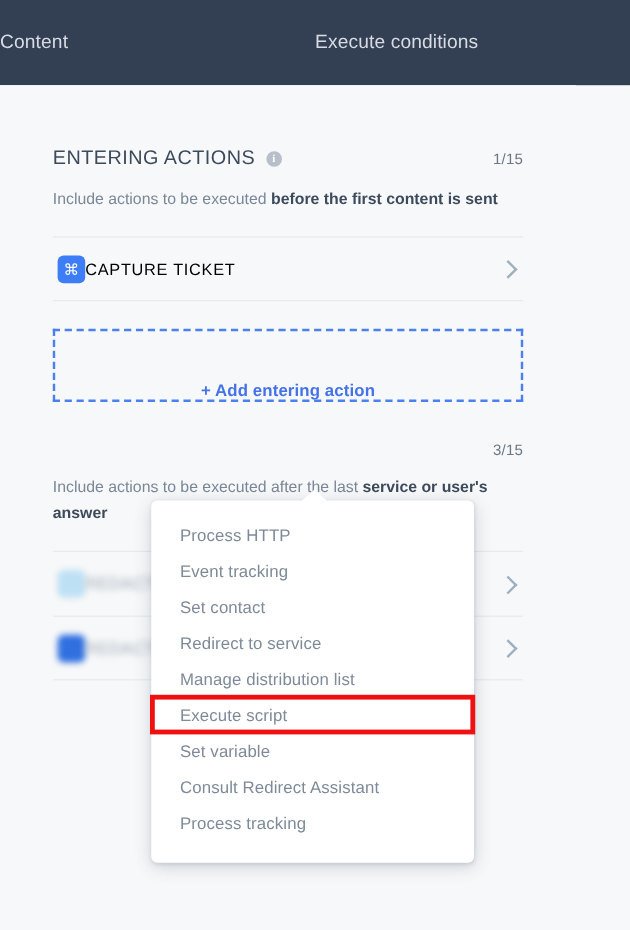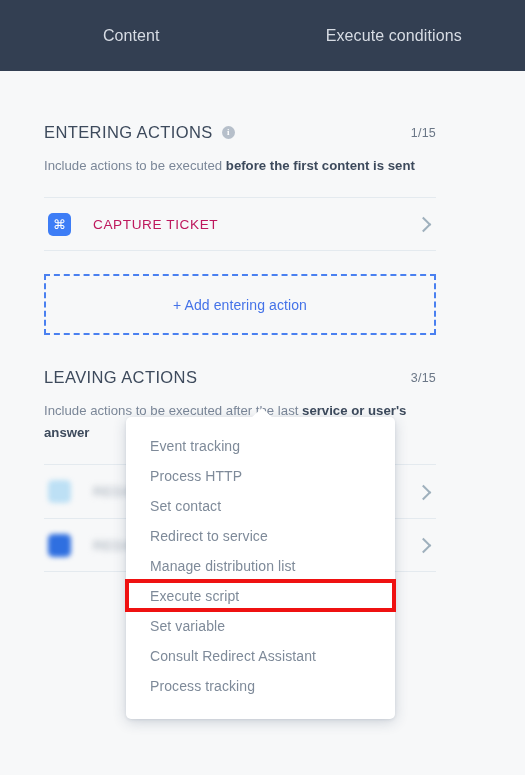--- a/index.html
+++ b/index.html
@@ -21,21 +21,20 @@
     position: absolute;
     top: 0; left: 0;
     width: 525px;
     height: 71px;
     background: #333f52;
     display: flex;
     align-items: center;
   }
   .tab {
     flex: 1 1 0;
-    text-align: center;
     font-size: 16px;
     color: #d7dce4;
     letter-spacing: .1px;
     line-height: 71px;
     height: 71px;
     position: relative;
     cursor: pointer;
     white-space: nowrap;
   }
   .tab.active { color: #4285f4; font-weight: normal; }
@@ -122,23 +121,22 @@
     color: #fff;
     font-size: 13px;
     line-height: 23px;
     text-align: center;
     flex: 0 0 auto;
     margin-left: 4px;
   }
   .act-icon.light { background: #bde0f5; }
   .act-icon.mid   { background: #2f6fe0; }
   .act-label {
-    margin-left: 22px;
     font-size: 13.6px;
-    color: #be185d;
+    color: #000000;
     letter-spacing: .6px;
   }
   .act-label.blur {
     filter: blur(3.2px);
     color: #9aa5b2;
     letter-spacing: .4px;
   }
   .act-icon.blurred { filter: blur(2.6px); }
   .chev {
     margin-left: auto;
@@ -155,25 +153,25 @@
     border-top: 2px solid #9fb0bd;
     transform: rotate(45deg);
   }
 
   
   .add-btn {
     margin-top: 23px;
     height: 61px;
     border: 2px dashed #4a80f0;
     display: flex;
-    align-items: center;
+    align-items: flex-end;
     justify-content: center;
     color: #4472e8;
     font-size: 14px;
-    font-weight: normal;
+    font-weight: bold;
     letter-spacing: .1px;
     cursor: pointer;
     background: transparent;
   }
 
   
   .popup {
     position: absolute;
     left: 126px;
     top: 417px;
@@ -250,21 +248,20 @@
       </div>
     </div>
 
     <div class="add-btn">
       <span>+ Add entering action</span>
     </div>
   </div>
 
   <div class="section section-leaving">
     <div class="section-head">
-      <div class="section-title">LEAVING ACTIONS</div>
       <div class="counter">3/15</div>
     </div>
     <div class="section-desc">
       <span>Include actions to be executed after the last </span><b>service or user's answer</b>
     </div>
 
     <div class="rows">
       <div class="action-row first">
         <div class="act-icon light blurred"></div>
         <div class="act-label blur">REDACTED ACTION</div>
@@ -276,24 +273,24 @@
         <div class="chev"></div>
       </div>
     </div>
   </div>
 </div>
 
 <div class="popup">
   <div class="popup-arrow"></div>
 
   <div class="popup-item">
+    <span>Process HTTP</span>
+  </div>
+  <div class="popup-item">
     <span>Event tracking</span>
-  </div>
-  <div class="popup-item">
-    <span>Process HTTP</span>
   </div>
   <div class="popup-item">
     <span>Set contact</span>
   </div>
   <div class="popup-item">
     <span>Redirect to service</span>
   </div>
   <div class="popup-item">
     <span>Manage distribution list</span>
   </div>

